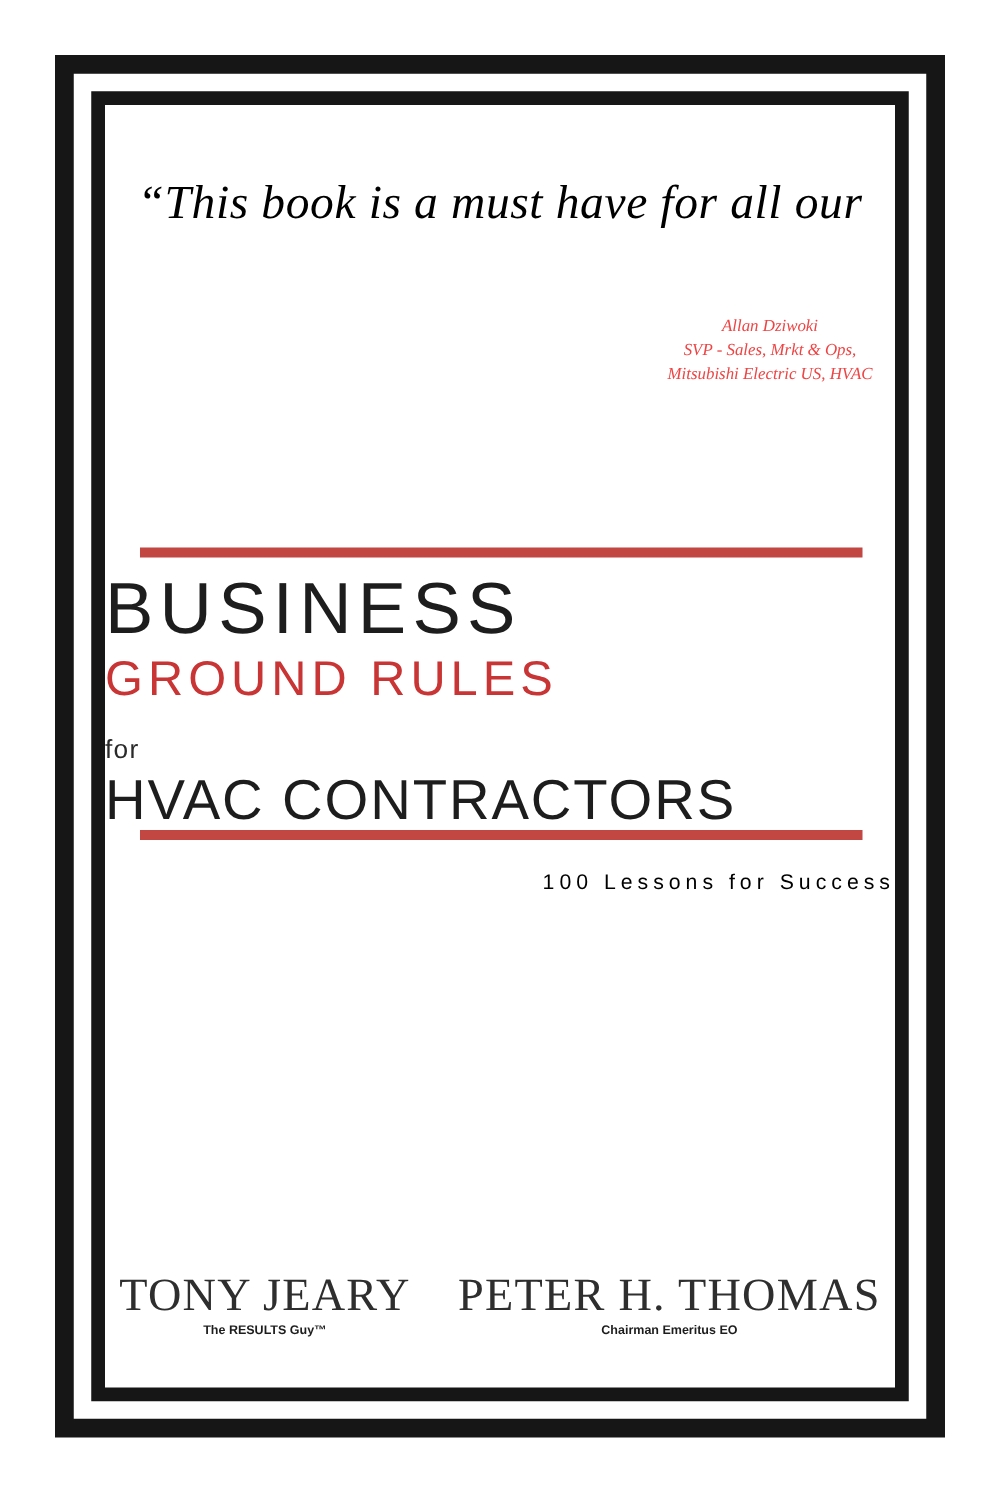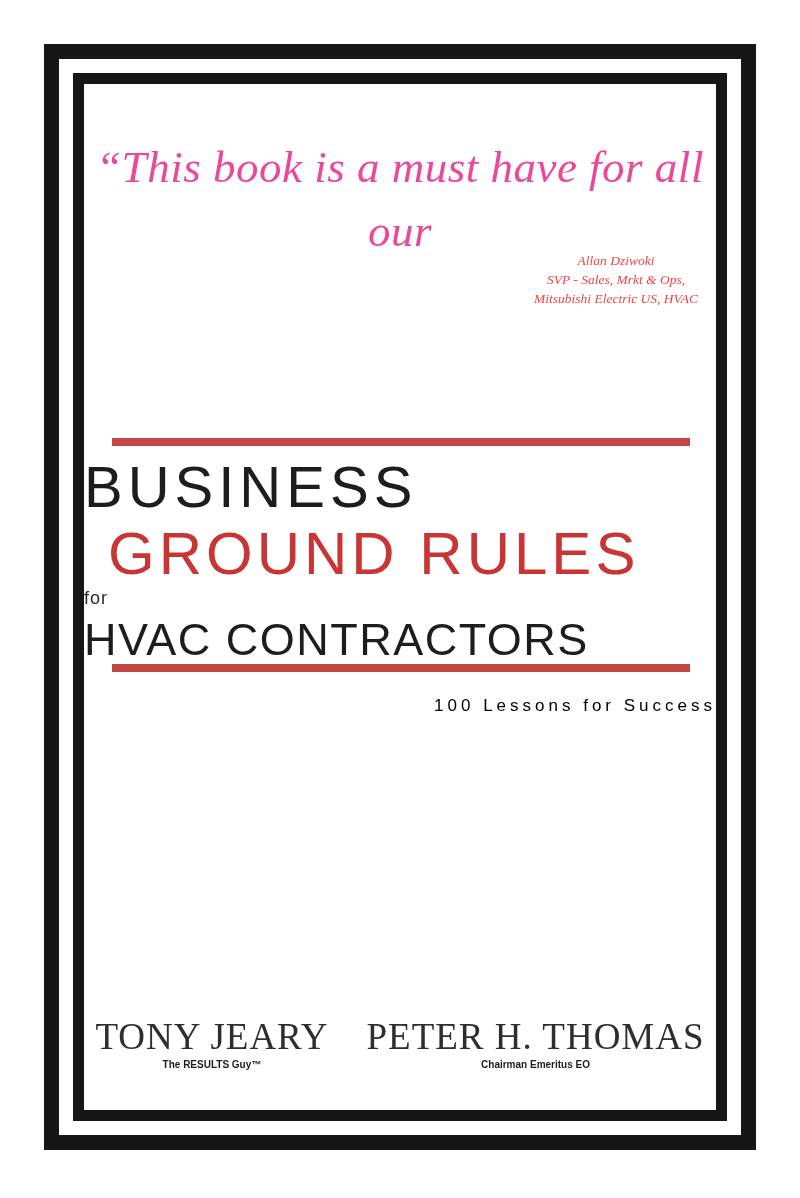--- a/index.html
+++ b/index.html
@@ -24,23 +24,23 @@
     background: #ffffff;
   }
   .content { position: absolute; inset: 0; }
 
   
   .quote {
     position: absolute;
     top: 52px; left: 0; right: 0;
     text-align: center;
     font-style: italic;
-    font-size: 45px;
+    font-size: 38px;
     line-height: 1.42;
-    color: #ec4899;
+    color: #000000;
     letter-spacing: 0.5px;
   }
   .attribution {
     position: absolute;
     top: 168px; right: 18px;
     text-align: center;
     font-style: italic;
     font-size: 13.5px;
     line-height: 1.4;
     color: #ef4444;
@@ -59,22 +59,22 @@
 
   .title-line {
     position: absolute;
     left: 0; right: 0;
     text-align: left;
     font-family: "Liberation Sans", sans-serif;
     white-space: nowrap;
     line-height: 1;
   }
   .title-1 { top: 374px; font-size: 58px; letter-spacing: 5px; color: var(--title-black, #1d1d1d); }
-  .title-2 { top: 440px; font-size: 60px; letter-spacing: 4px; color: var(--accent-red, #c93434); padding-left: 24px; }
-  .title-3 { top: 505px; font-size: 18px; letter-spacing: 1px; color: #2a2a2a; }
+  .title-2 { top: 440px; font-size: 39px; letter-spacing: 4px; color: var(--accent-red, #c93434); }
+  .title-3 { top: 505px; font-size: 21px; letter-spacing: 1px; color: #2a2a2a; }
   .title-4 { top: 533px; font-size: 45px; letter-spacing: 1.5px; color: var(--title-black, #1d1d1d); }
 
   .subtitle {
     position: absolute;
     top: 612px; left: 0; right: 0;
     text-align: right;
     font-family: "Liberation Sans", sans-serif;
     font-size: 17px;
     letter-spacing: 4px;
     color: #000000;

